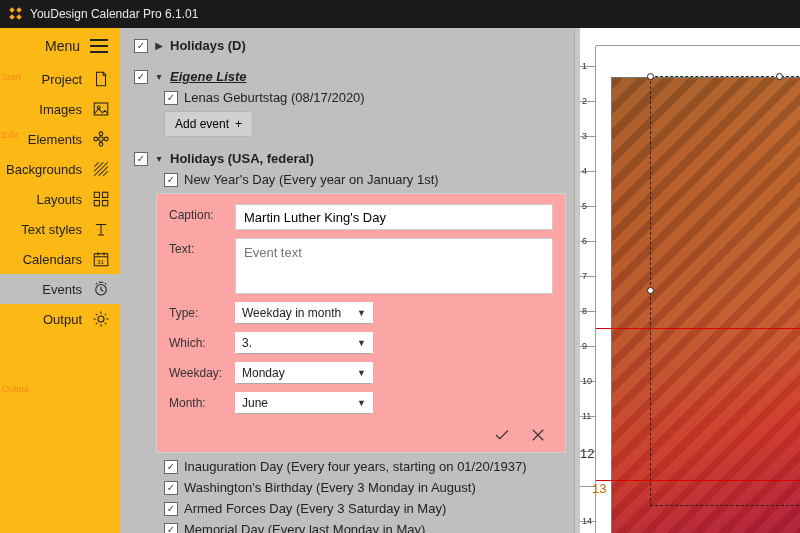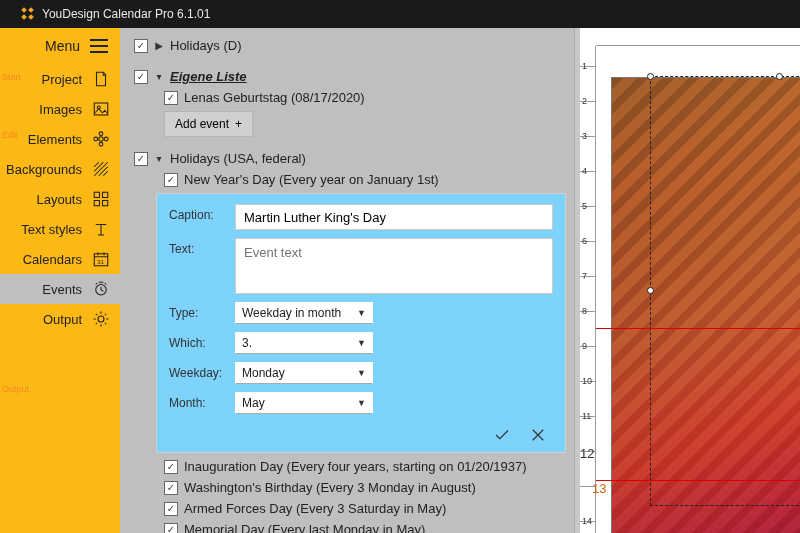--- a/index.html
+++ b/index.html
@@ -1,40 +1,40 @@
 <!DOCTYPE html>
 <html><head>
 <meta charset="utf-8">
 <style>
   * { box-sizing: border-box; margin: 0; padding: 0; font-family: "Segoe UI", Arial, sans-serif; }
   html, body { width: 800px; height: 533px; overflow: hidden; background: #f0f0f0; }
-  .titlebar { height: 28px; background: #1a1a1a; color: #e8e8e8; display: flex; align-items: center; padding: 0 20px; font-size: 12px; }
+  .titlebar { height: 28px; background: #1a1a1a; color: #e8e8e8; display: flex; align-items: center; padding: 0 8px; font-size: 12px; }
   .titlebar .logo { display:inline-flex; align-items:center; margin-right:6px; }
   .app-body { display: flex; height: calc(533px - 28px); }
   
   .sidebar { width: 120px; background: #fcb814; display: flex; flex-direction: column; position: relative; }
   .side-section-label { position:absolute; left:2px; font-size:9px; color:#f58a1f; transform: none; }
   .menu-row { height: 36px; display:flex; align-items:center; justify-content:flex-end; padding:12px 12px; gap:10px; font-size:14px; color:#222; }
   .menu-row .ham { display:inline-flex; width:18px; height:14px; flex-direction:column; justify-content:space-between; }
   .menu-row .ham span { display:block; height:2px; background:#222; }
   .side-item { height:30px; display:flex; align-items:center; justify-content:flex-end; padding:0 10px; gap:10px; font-size:13px; color:#222; cursor:pointer; }
   .side-item.active { background:#bfbfbf; }
   .side-item .icon { width:18px; height:18px; display:inline-flex; align-items:center; justify-content:center; }
   .side-item .icon svg { width:18px; height:18px; stroke:#222; fill:none; stroke-width:1.4; }
   
   .main { flex:1; background:#bfbfbf; position:relative; overflow:hidden; }
   .main-inner { padding: 10px 14px 10px 14px; font-size:13px; color:#222; }
   .row { display:flex; align-items:center; gap:6px; margin-bottom:6px; }
   .ck { width:14px; height:14px; border:1px solid #666; background:#fff; display:inline-flex; align-items:center; justify-content:center; font-size:10px; color:#444; }
   .chev { width:10px; display:inline-block; text-align:center; color:#333; font-size:10px; }
-  .grp-title { font-weight:400; }
+  .grp-title { font-weight:700; }
   .eigene { text-decoration: underline; font-weight:600;font-style:italic; }
   .sub { margin-left:30px; }
   .add-btn { margin-left:30px; height:26px; padding:0 10px; background:#d0d0d0; border:1px solid #b5b5b5; display:inline-flex; align-items:center; gap:6px; font-size:12px; cursor:pointer; }
-  .edit-card { background:#7dd3fc; margin:6px 0 6px 22px; padding:10px 12px 8px 12px; border:1px solid #d0d0d0; }
+  .edit-card { background:#fca5a5; margin:6px 0 6px 22px; padding:10px 12px 8px 12px; border:1px solid #d0d0d0; }
   .form-row { display:flex; align-items:flex-start; gap:8px; margin-bottom:8px; }
   .form-row label { width:58px; font-size:12px; color:#333; padding-top:4px; }
   .tinput { flex:1; height:26px; background:#fff; border:1px solid #ccc; padding:0 8px; font-size:13px; }
   .tarea { flex:1; height:56px; background:#fff; border:1px solid #ccc; padding:6px 8px; font-size:13px; color:#888; resize:none; }
   .sel { width:138px; height:22px; background:#fff; border:1px solid #fff; border-bottom:1px solid #aaa; padding:0 6px; font-size:12px; display:flex; align-items:center; justify-content:space-between; }
   .sel .car { font-size:9px; color:#333; }
   .card-actions { display:flex; justify-content:flex-end; gap:18px; padding:4px 6px 0 0; }
   .card-actions svg { width:18px; height:18px; stroke:#333; fill:none; stroke-width:1.6; cursor:pointer; }
   .splitter { position:absolute; right:0; top:0; width:6px; height:100%; background:#c8c8c8; border-left:1px solid #aaa; }
   
@@ -235,21 +235,21 @@
         <div class="form-row">
           <label>Weekday:</label>
           <div class="sel">
               <span>Monday</span>
               <span class="car">▼</span>
             </div>
         </div>
         <div class="form-row">
           <label>Month:</label>
           <div class="sel">
-              <span>May</span>
+              <span>June</span>
               <span class="car">▼</span>
             </div>
         </div>
         <div class="card-actions">
           <svg viewBox="0 0 24 24">
               <path d="M4 12l5 5L20 6"></path>
             </svg>
           <svg viewBox="0 0 24 24">
               <path d="M5 5l14 14M19 5L5 19"></path>
             </svg>

